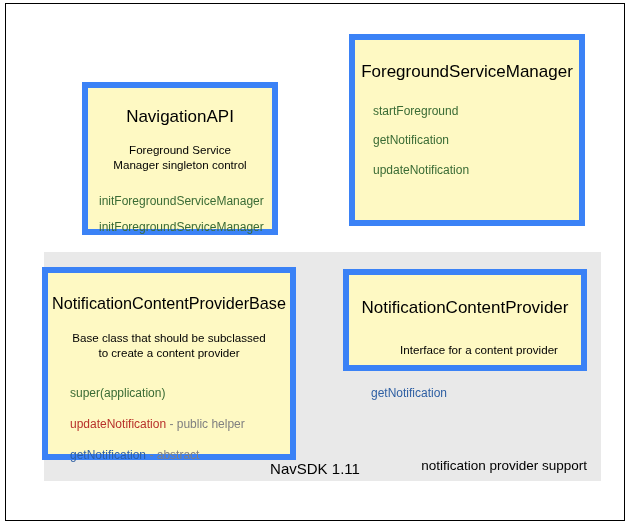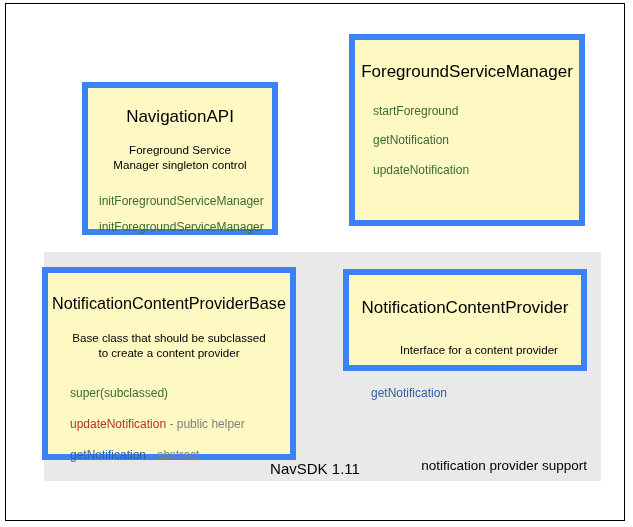--- a/index.html
+++ b/index.html
@@ -174,21 +174,21 @@
     </div>
 
     <div class="class-box" id="box-notification-content-provider-base">
       <div class="class-title">NotificationContentProviderBase</div>
       <div class="class-desc">
         <div>Base class that should be subclassed</div>
         <div>to create a content provider</div>
       </div>
       <ul class="method-list">
         <li class="method">
-          <span class="m-green">super(subclassed)</span><span class="m-note"></span>
+          <span class="m-green">super(application)</span><span class="m-note"></span>
         </li>
         <li class="method">
           <span class="m-red">updateNotification</span><span class="m-note"> - public helper</span>
         </li>
         <li class="method">
           <span class="m-blue">getNotification</span><span class="m-note"> - abstract</span>
         </li>
       </ul>
     </div>
 

